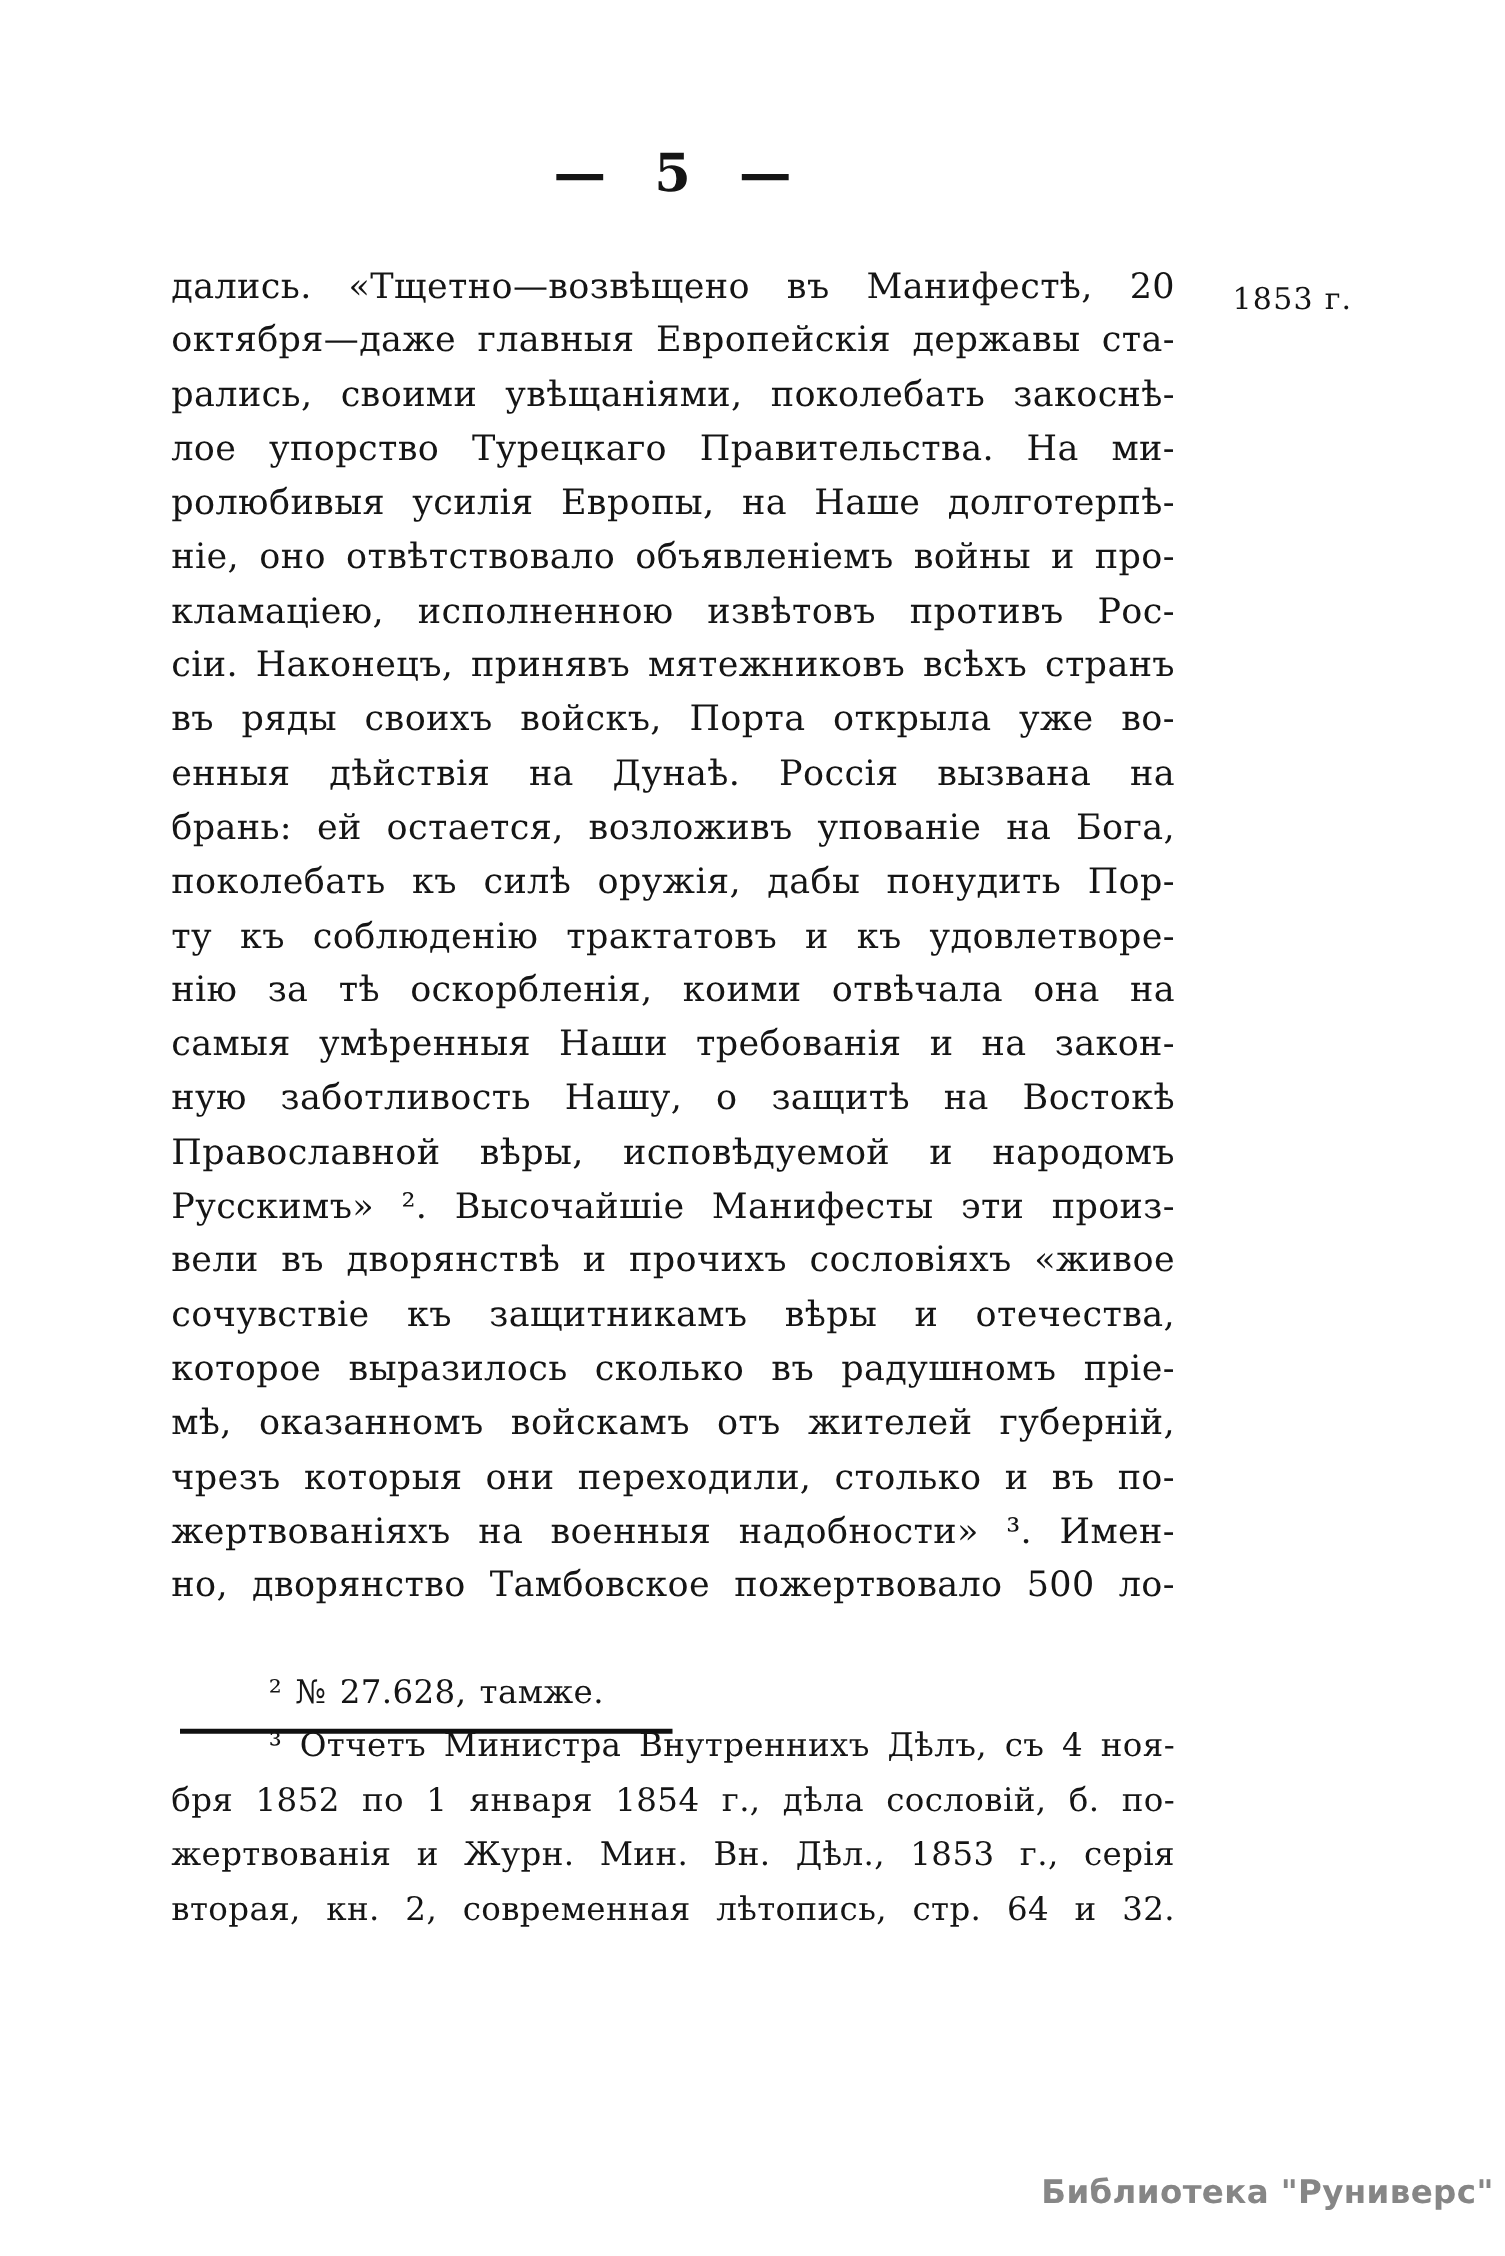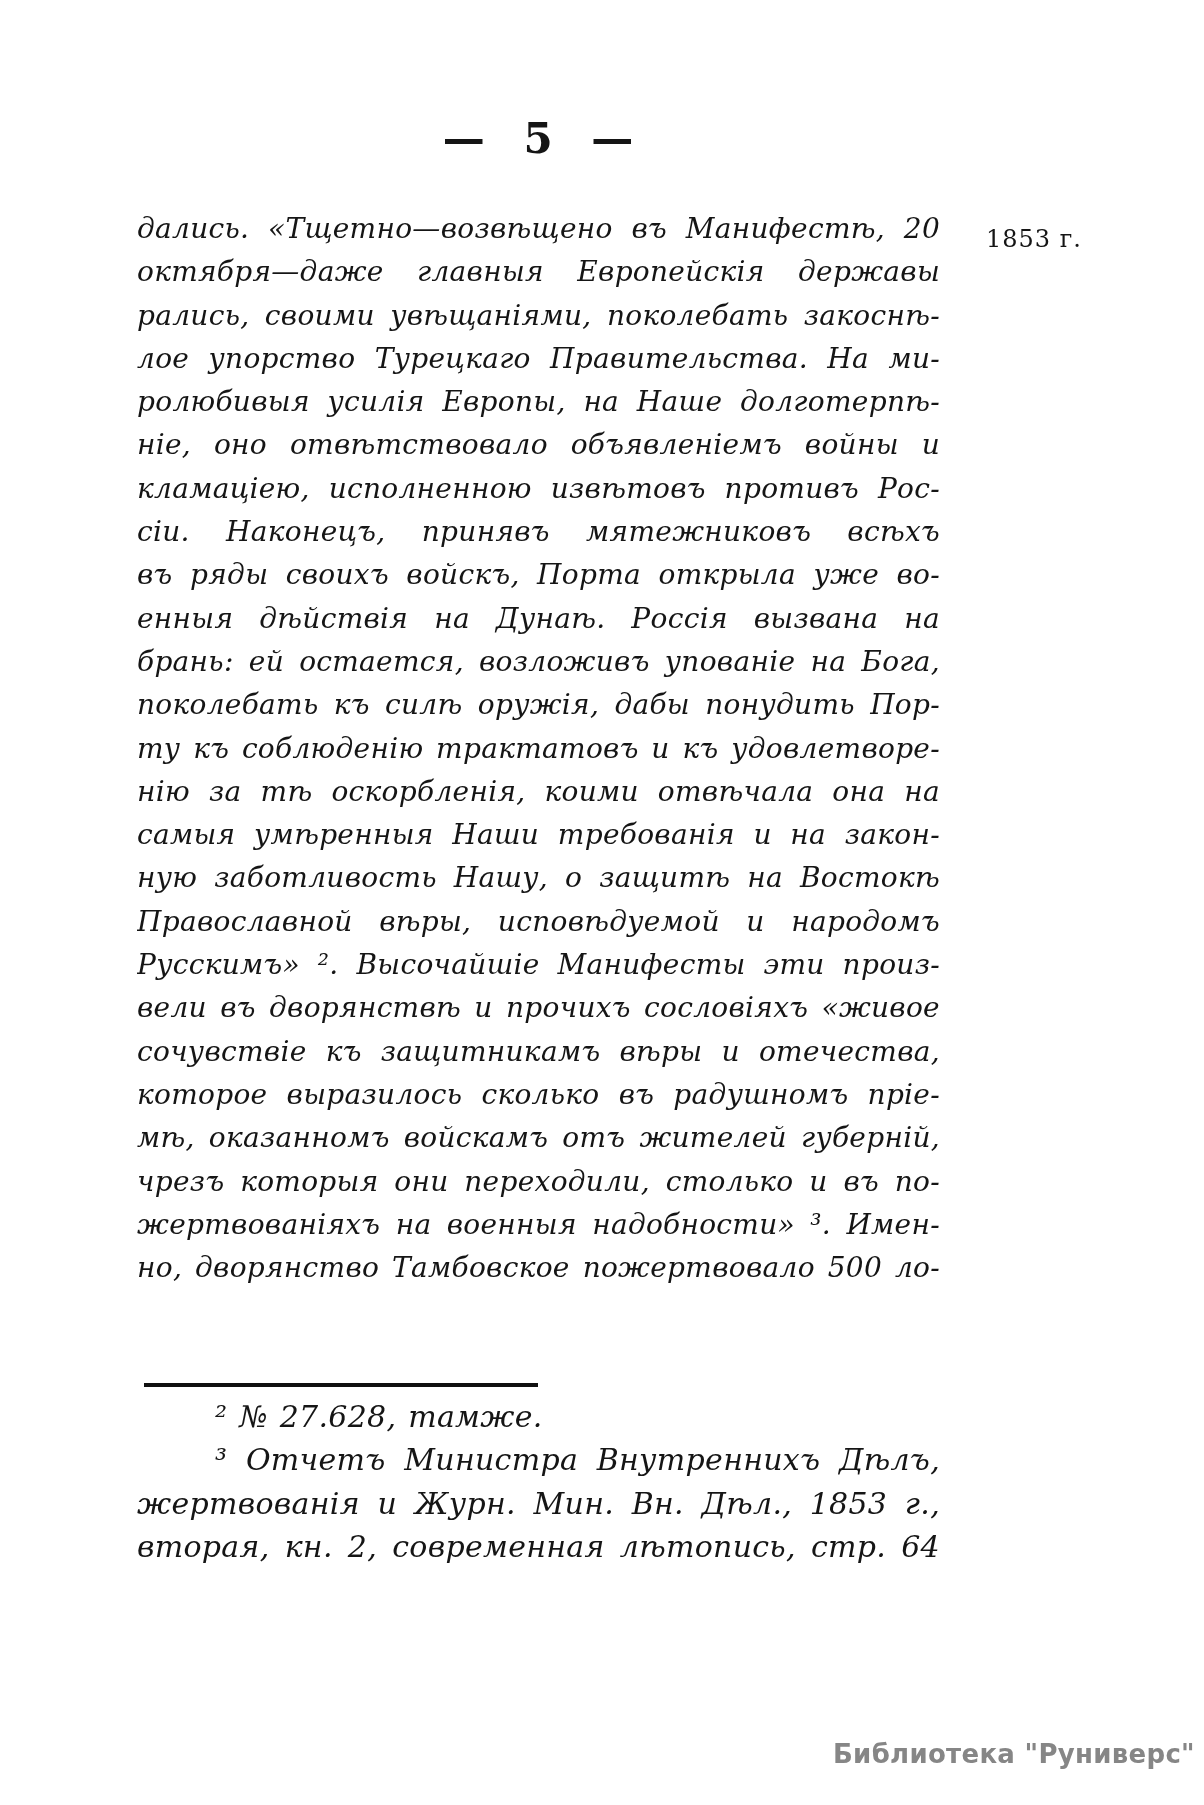--- a/index.html
+++ b/index.html
@@ -43,32 +43,31 @@
     top: 207px;
     width: 803px;
     font-size: 28px;
     line-height: 43.3px;
     letter-spacing: 0.3px;
     word-spacing: 2px;
   }
   .footnotes {
     position: absolute;
     left: 137px;
-    top: 1395px;
+    top: 1333px;
     width: 803px;
-    font-size: 30px;
+    font-size: 26px;
     line-height: 43.4px;
     letter-spacing: 0.3px;
     word-spacing: 2px;
   }
   .tl {
     white-space: normal;
     overflow: hidden;
     height: 43.3px;
-    font-style: italic;
   }
   .footnotes .tl { height: 43.4px; }
   .just {
     text-align: justify;
     text-align-last: justify;
   }
   .fn-indent { text-indent: 78px; }
   .fn-rule {
     position: absolute;
     left: 144px;
@@ -124,19 +123,20 @@
     <div class="tl just">чрезъ которыя они переходили, столько и въ по-</div>
     <div class="tl just">жертвованіяхъ на военныя надобности» ³. Имен-</div>
     <div class="tl just">но, дворянство Тамбовское пожертвовало 500 ло-</div>
   </div>
 
   <div class="fn-rule"></div>
 
   <div class="footnotes">
     <div class="tl fn-indent">² № 27.628, тамже.</div>
     <div class="tl fn-indent just">³ Отчетъ Министра Внутреннихъ Дѣлъ, съ 4 ноя-</div>
+    <div class="tl just">бря 1852 по 1 января 1854 г., дѣла сословій, б. по-</div>
     <div class="tl just">жертвованія и Журн. Мин. Вн. Дѣл., 1853 г., серія</div>
     <div class="tl just">вторая, кн. 2, современная лѣтопись, стр. 64 и 32.</div>
   </div>
 
   <div class="watermark">Библиотека "Руниверс"</div>
 
 </div>
 
 </body></html>

